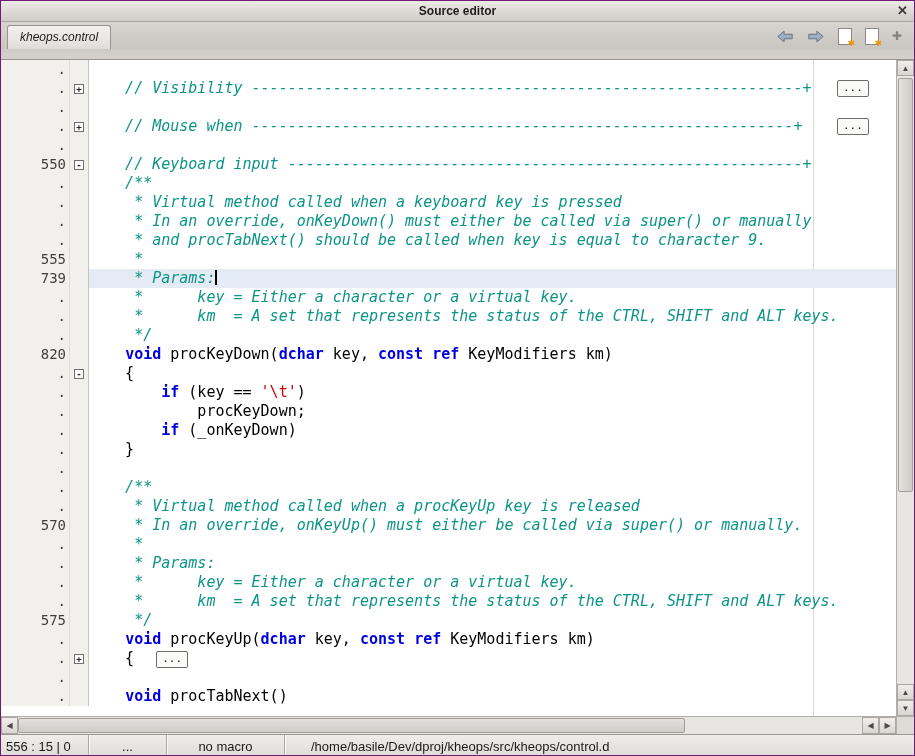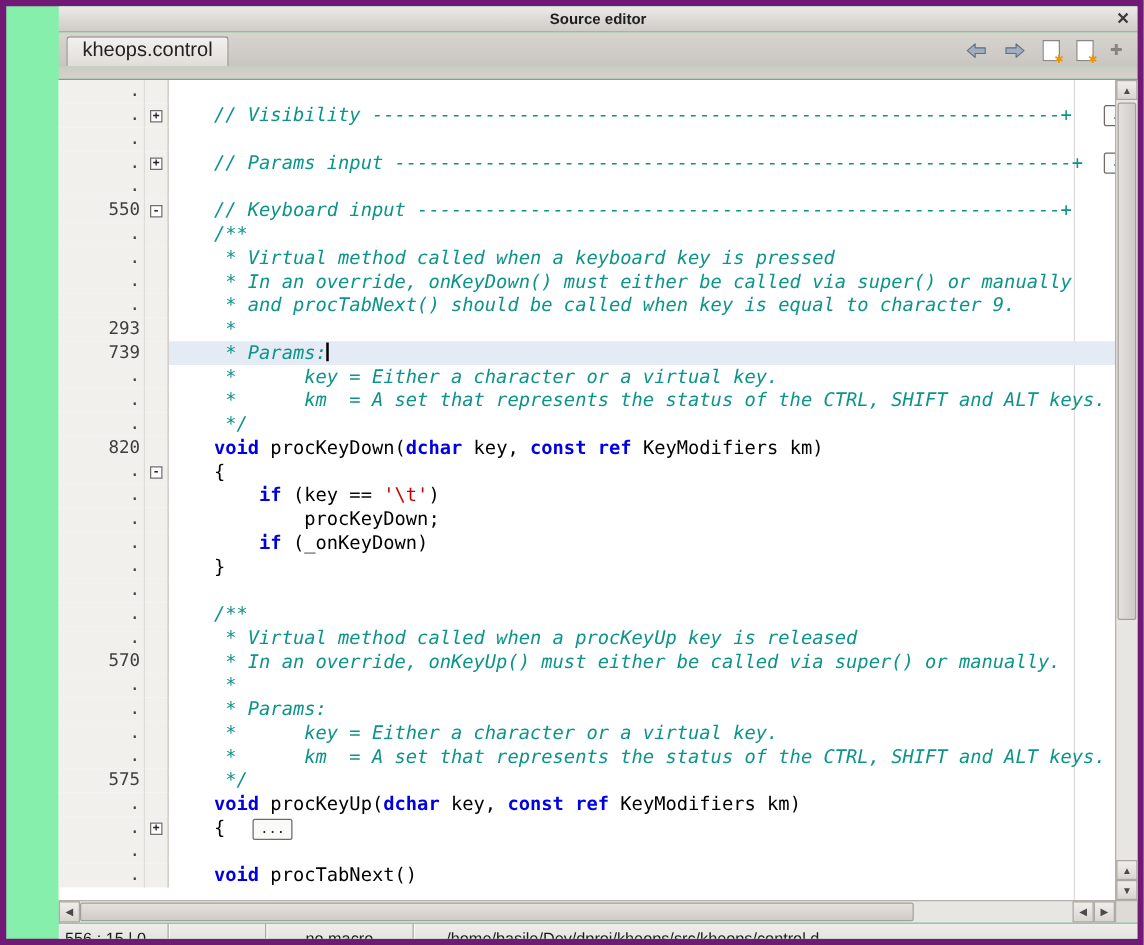--- a/index.html
+++ b/index.html
@@ -1,38 +1,38 @@
 <!DOCTYPE html>
 <html style="--comment: #0C9488; --keyword: #0000E0; --string: #C80000; --current-line: #E4EBF5; --margin-line: #DCDAD7;"><head>
 <meta charset="utf-8">
 <style>
   html,body{margin:0;padding:0;background:#B9B5B1;}
   .window{
     width:915px;height:756px;position:relative;overflow:hidden;
-    background:#86efac;font-family:"Liberation Sans",sans-serif;
-    border:5px solid #701a75;box-sizing:border-box;padding-left:42px;
+    background:#0f766e;font-family:"Liberation Sans",sans-serif;
+    border:1px solid #701a75;box-sizing:border-box;
   }
   
   .titlebar{
     height:20px;background:linear-gradient(#EDEAE7,#CFCBC7);
     border-bottom:1px solid #A9A5A1;position:relative;text-align:center;
     font-weight:bold;font-size:12px;line-height:20px;color:#1F1F1F;
   }
   .titlebar .close{
     position:absolute;right:6px;top:0;font-size:13px;font-weight:bold;color:#3A3A3A;cursor:default;
   }
   
   .tabbar{
     height:27px;background:linear-gradient(#D8D4D0,#C9C5C1);
     display:flex;align-items:flex-end;padding-left:6px;position:relative;
   }
   .tab{
     height:23px;background:linear-gradient(#F3F1EF,#E0DDD9);
     border:1px solid #96928E;border-bottom:none;border-radius:3px 3px 0 0;
-    font-size:16px;line-height:22px;padding:0 12px;color:#222;
+    font-size:12px;line-height:22px;padding:0 12px;color:#222;font-style:italic;
   }
   .toolbar{position:absolute;right:12px;top:5px;display:flex;gap:13px;align-items:center;height:18px;}
   .tbtn{display:inline-flex;align-items:center;justify-content:center;cursor:default;}
   .docicon{width:12px;height:15px;background:#FFF;border:1px solid #8A8784;position:relative;display:inline-block;}
   .docicon .mark{position:absolute;right:-4px;bottom:-4px;font-size:9px;color:#E8960F;line-height:9px;}
   .plusicon{font-size:12px;color:#87837F;line-height:12px;}
   .spacer{height:10px;background:linear-gradient(#CDC9C5,#D5D1CD);border-bottom:1px solid #98948F;}
   
   .editor{height:656px;display:flex;background:#FFF;}
   #code-area{flex:1;position:relative;overflow:hidden;background:#FFF;}
@@ -158,21 +158,21 @@
         <div class="row">
           <div class="gut">.</div>
           <div class="fold"></div>
           <div class="txt"></div>
         </div>
         <div class="row">
           <div class="gut">.</div>
           <div class="fold">
             <span class="foldbox">+</span>
           </div>
-          <div class="txt"><span class="tk-cm">    // Params input ------------------------------------------------------------+</span></div>
+          <div class="txt"><span class="tk-cm">    // Mouse when ------------------------------------------------------------+</span></div>
           <span class="ebox right">...</span>
         </div>
         <div class="row">
           <div class="gut">.</div>
           <div class="fold"></div>
           <div class="txt"></div>
         </div>
         <div class="row">
           <div class="gut">550</div>
           <div class="fold">
@@ -194,21 +194,21 @@
           <div class="gut">.</div>
           <div class="fold"></div>
           <div class="txt"><span class="tk-cm">     * In an override, onKeyDown() must either be called via super() or manually</span></div>
         </div>
         <div class="row">
           <div class="gut">.</div>
           <div class="fold"></div>
           <div class="txt"><span class="tk-cm">     * and procTabNext() should be called when key is equal to character 9.</span></div>
         </div>
         <div class="row">
-          <div class="gut">293</div>
+          <div class="gut">555</div>
           <div class="fold"></div>
           <div class="txt"><span class="tk-cm">     *</span></div>
         </div>
         <div class="row cur">
           <div class="gut">739</div>
           <div class="fold"></div>
           <div class="txt"><span class="tk-cm">     * Params:</span><span class="caret"></span></div>
         </div>
         <div class="row">
           <div class="gut">.</div>

